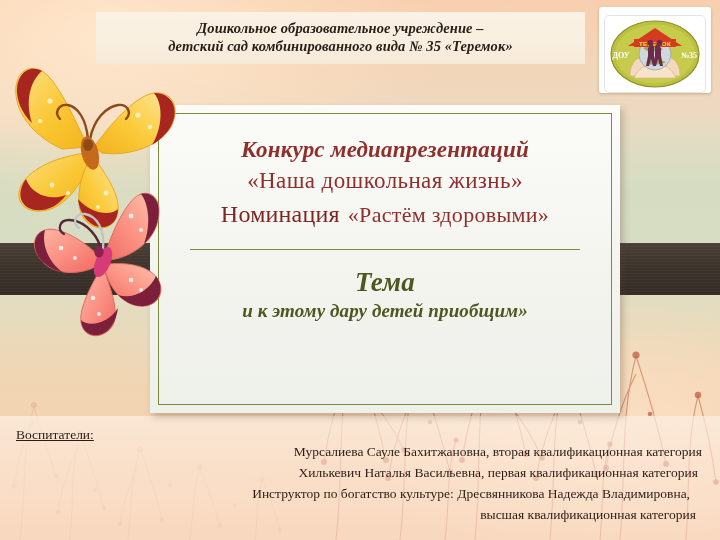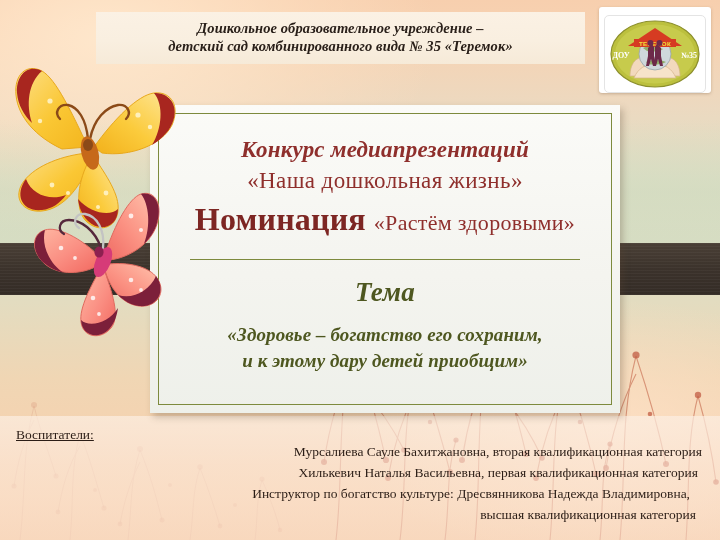--- a/index.html
+++ b/index.html
@@ -110,21 +110,21 @@
     font-size:23px;line-height:1.12;letter-spacing:.2px;margin:6px 0 2px 0;
   }
   .t-contest-name{
     color:#8f2f2c;font-weight:400;font-size:23px;line-height:1.25;
     letter-spacing:.4px;margin:4px 0 2px 0;
   }
   .t-nomination-row{
     margin:5px 0 0 0;white-space:nowrap;
   }
   .t-nomination-label{
-    color:#7d2623;font-weight:700;font-size:32px;letter-spacing:.2px;
+    color:#7d2623;font-weight:400;font-size:24px;letter-spacing:.2px;
   }
   .t-nomination-value{
     color:#8f2f2c;font-weight:400;font-size:22px;letter-spacing:.3px;
     margin-left:8px;
   }
 
   .divider{
     width:390px;height:0;border-top:1px solid #7d8a3d;
     margin:21px auto 0 auto;
   }
@@ -302,21 +302,20 @@
   <div class="panel">
     <div class="panel-border"></div>
     <div class="panel-inner">
       <div class="t-contest">Конкурс медиапрезентаций</div>
       <div class="t-contest-name">«Наша дошкольная жизнь»</div>
       <div class="t-nomination-row">
         <span class="t-nomination-label">Номинация</span><span class="t-nomination-value">«Растём здоровыми»</span>
       </div>
       <div class="divider"></div>
       <div class="t-theme-label">Тема</div>
-      <div class="t-theme-q1">«Здоровье – богатство его сохраним,</div>
       <div class="t-theme-q2">и к этому дару детей приобщим»</div>
     </div>
   </div>
 
   <div class="credits">
     <div class="c-line c-head">Воспитатели:</div>
     <div class="c-line c1">Мурсалиева  Сауле  Бахитжановна, вторая квалификационная  категория</div>
     <div class="c-line c2">Хилькевич Наталья Васильевна, первая квалификационная категория</div>
     <div class="c-line c3">Инструктор по богатство культуре: Дресвянникова Надежда Владимировна,</div>
     <div class="c-line c4">высшая квалификационная категория</div>

